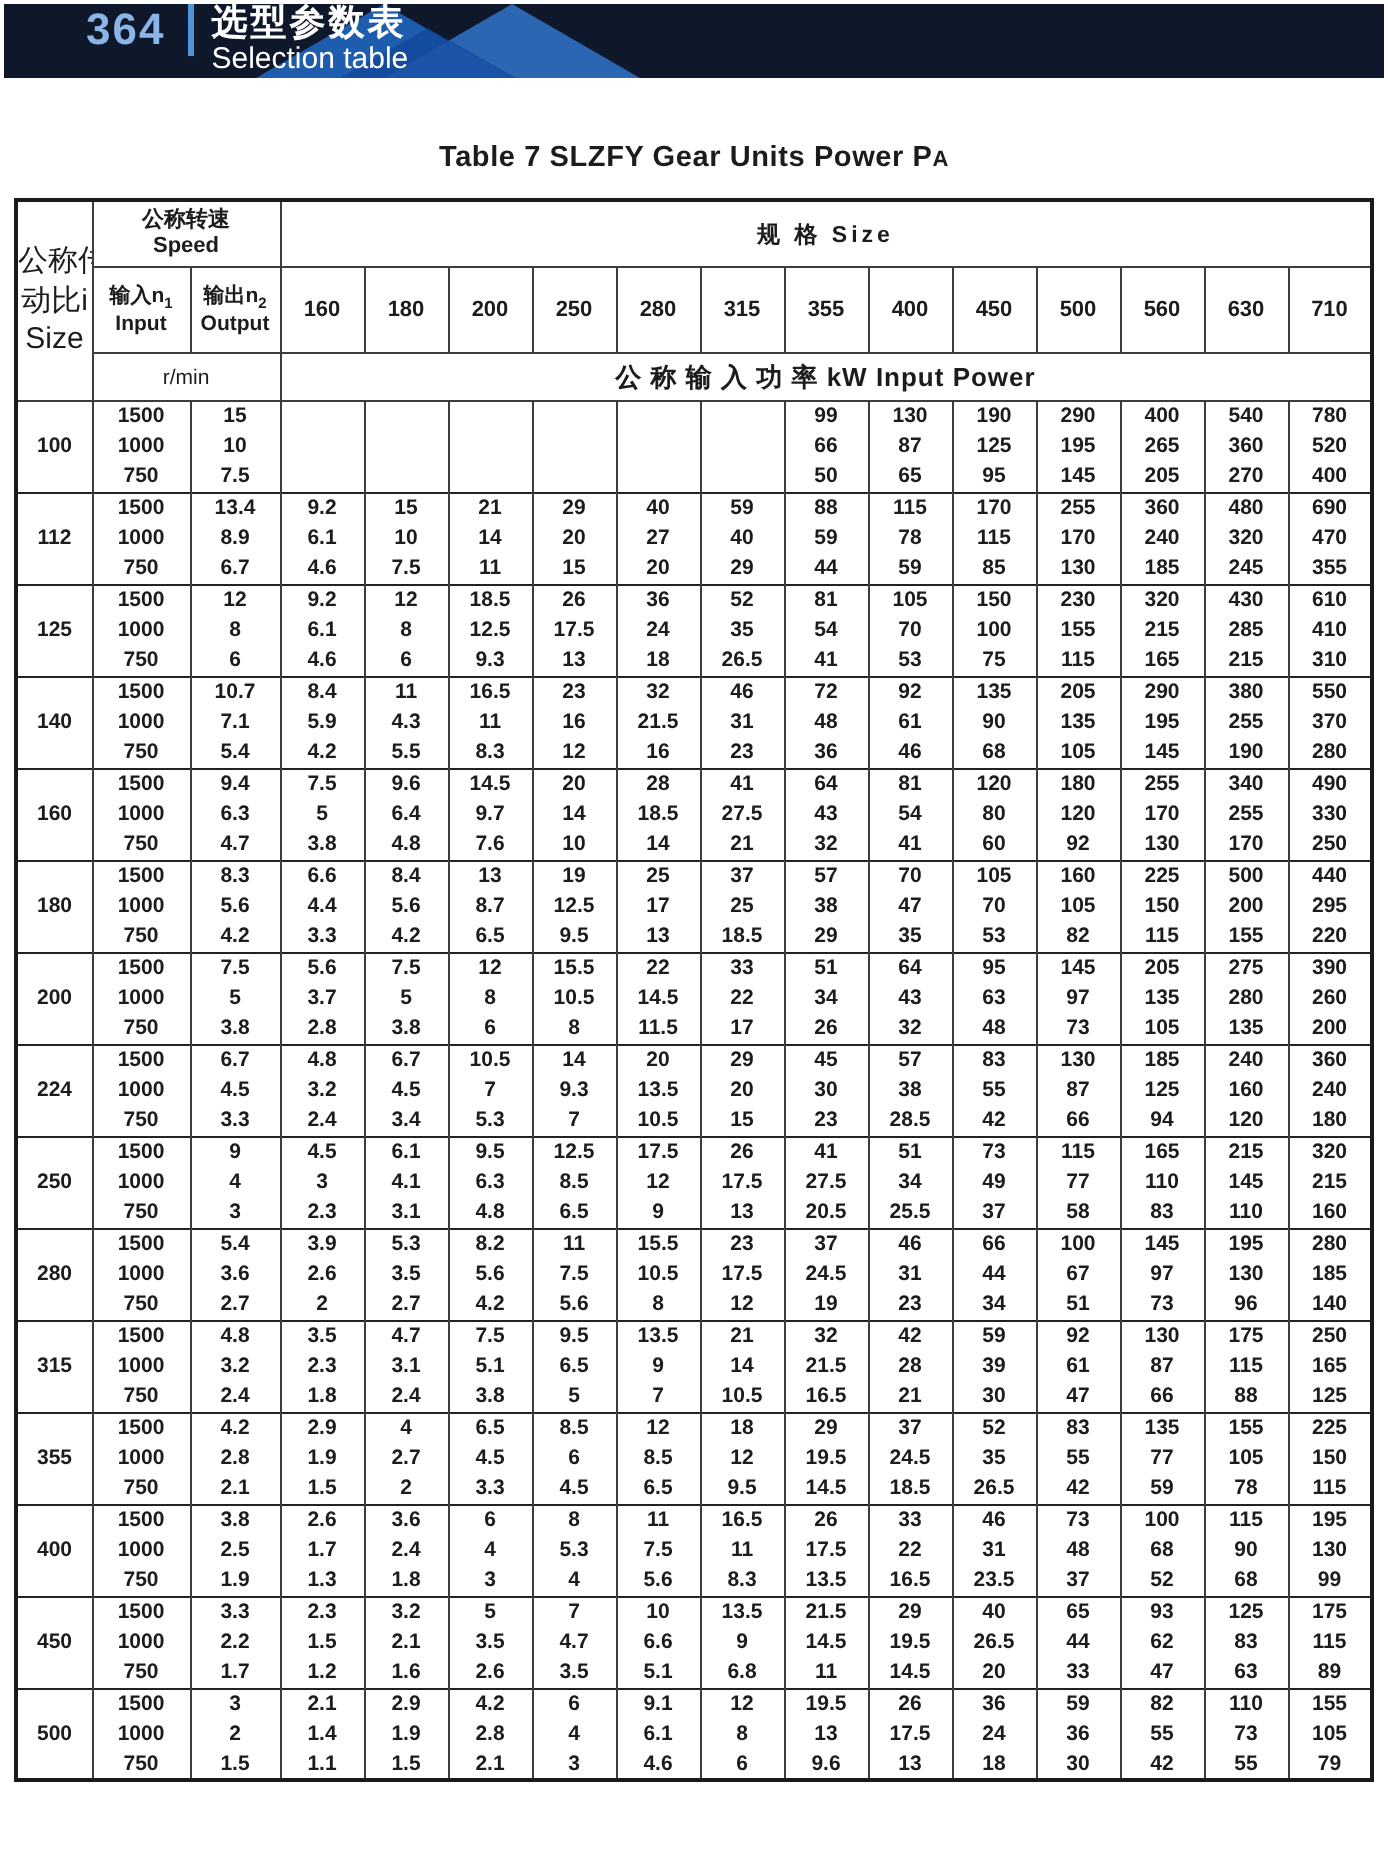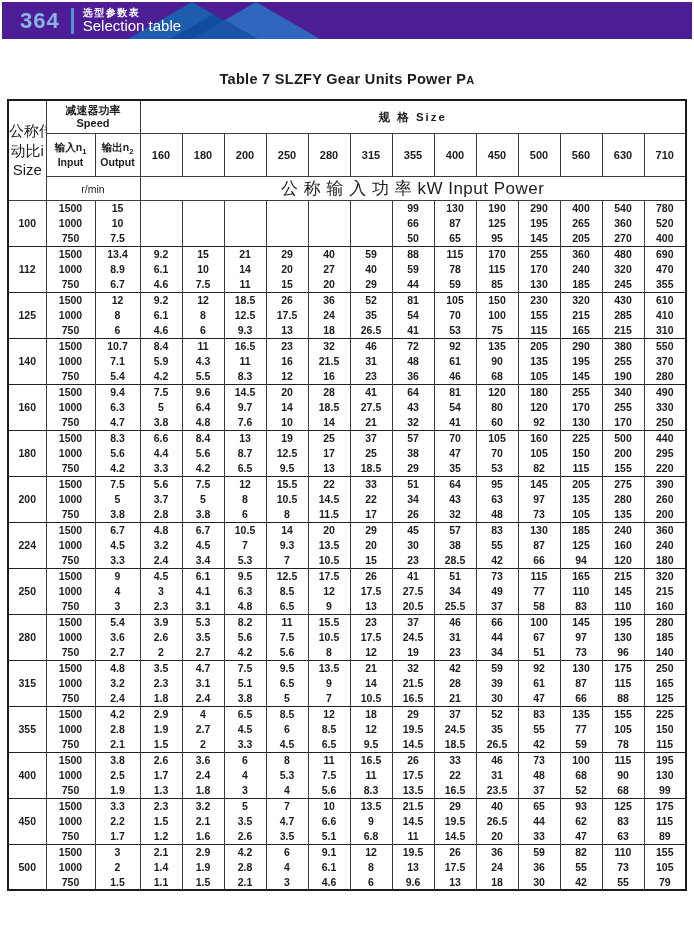--- a/index.html
+++ b/index.html
@@ -3,35 +3,35 @@
 <meta charset="utf-8">
 <style>
   html,body{margin:0;padding:0;}
   body{
     width:694px;height:926px;background:#ffffff;position:relative;
     font-family:"Liberation Sans","DejaVu Sans",sans-serif;color:#1c1c1c;
     -webkit-font-smoothing:antialiased;overflow:hidden;
   }
   
   .banner{
-    position:relative;margin:2px 2px 0 2px;height:37px;background:#4c1d95;
-    display:flex;align-items:center;overflow:hidden;
+    position:relative;margin:2px 2px 0 2px;height:37px;background:#0f172a;
+    display:flex;align-items:flex-start;overflow:hidden;padding-left:23px;
   }
   .banner .deco{position:absolute;left:108px;top:0;height:37px;}
   .page-num{
     position:relative;margin-left:18px;font-size:22px;font-weight:bold;
     color:#8ab5e6;letter-spacing:1px;z-index:2;
   }
   .series{
     position:relative;margin-left:auto;color:#ffffff;font-weight:bold;
     font-size:21px;letter-spacing:.5px;z-index:2;
   }
   .sep{width:3px;height:26px;background:#4f94d6;margin:0 9px 0 11px;z-index:2;}
   .sub-block{margin-right:8px;color:#ffffff;line-height:1.1;z-index:2;}
-  .sub-cn{font-size:10px;font-weight:bold;letter-spacing:1.5px;}
+  .sub-cn{font-size:18px;font-weight:bold;letter-spacing:1.5px;}
   .sub-en{font-size:15px;}
   
   .title-block{margin-top:32px;text-align:center;}
   .title-cn{font-size:17px;font-weight:bold;letter-spacing:1.5px;}
   .title-cn sub{font-size:11px;}
   .title-en{font-size:14.5px;font-weight:bold;margin-top:16px;letter-spacing:.3px;}
   .title-en .small-a{font-size:11px;}
   
   table.main{
     width:680px;margin:12px auto 0 auto;border-collapse:collapse;table-layout:fixed;
@@ -46,21 +46,21 @@
   .c-ratio{width:38px;}
   .c-in{width:49px;}
   .c-out{width:45px;}
   .ratio-head{font-size:15px;font-weight:normal;line-height:1.3;}
   .speed-head{font-size:11px;font-weight:bold;line-height:1.15;height:32px;}
   .io-head{font-size:10.5px;font-weight:bold;line-height:1.2;height:42px;}
   .io-head sub{font-size:7.5px;}
   .size-group-head{font-size:11.5px;font-weight:bold;letter-spacing:2px;}
   .size-head{font-size:11px;font-weight:bold;}
   .unit-head{font-size:10.5px;font-weight:normal;height:23px;}
-  .power-head{font-size:17px;font-weight:normal;letter-spacing:.5px;}
+  .power-head{font-size:13px;font-weight:bold;letter-spacing:.5px;}
   .main tbody tr{height:15.33px;}
   .main tbody td{font-size:10.5px;font-weight:bold;line-height:1;}
   .ratio-cell{font-size:10.5px;font-weight:bold;}
   .main tbody tr.group-start td{border-top:1.4px solid #222222;}
 </style>
 </head>
 <body>
 
 <div class="banner">
   <svg class="deco" width="210" height="37" viewBox="0 0 210 37">
@@ -100,21 +100,21 @@
       <col>
   </colgroup>
   <thead>
     <tr>
       <th rowspan="3" class="ratio-head">
         <span>公称传</span><br>
         <span>动比i</span><br>
         <span>Size</span>
       </th>
       <th colspan="2" class="speed-head">
-        <span>减速器功率</span><br>
+        <span>公称转速</span><br>
         <span>Speed</span>
       </th>
       <th colspan="13" class="size-group-head">规  格 Size</th>
     </tr>
     <tr>
       <th class="io-head">
         <span>输入n</span><sub>1</sub><br>
         <span>Input</span>
       </th>
       <th class="io-head">

